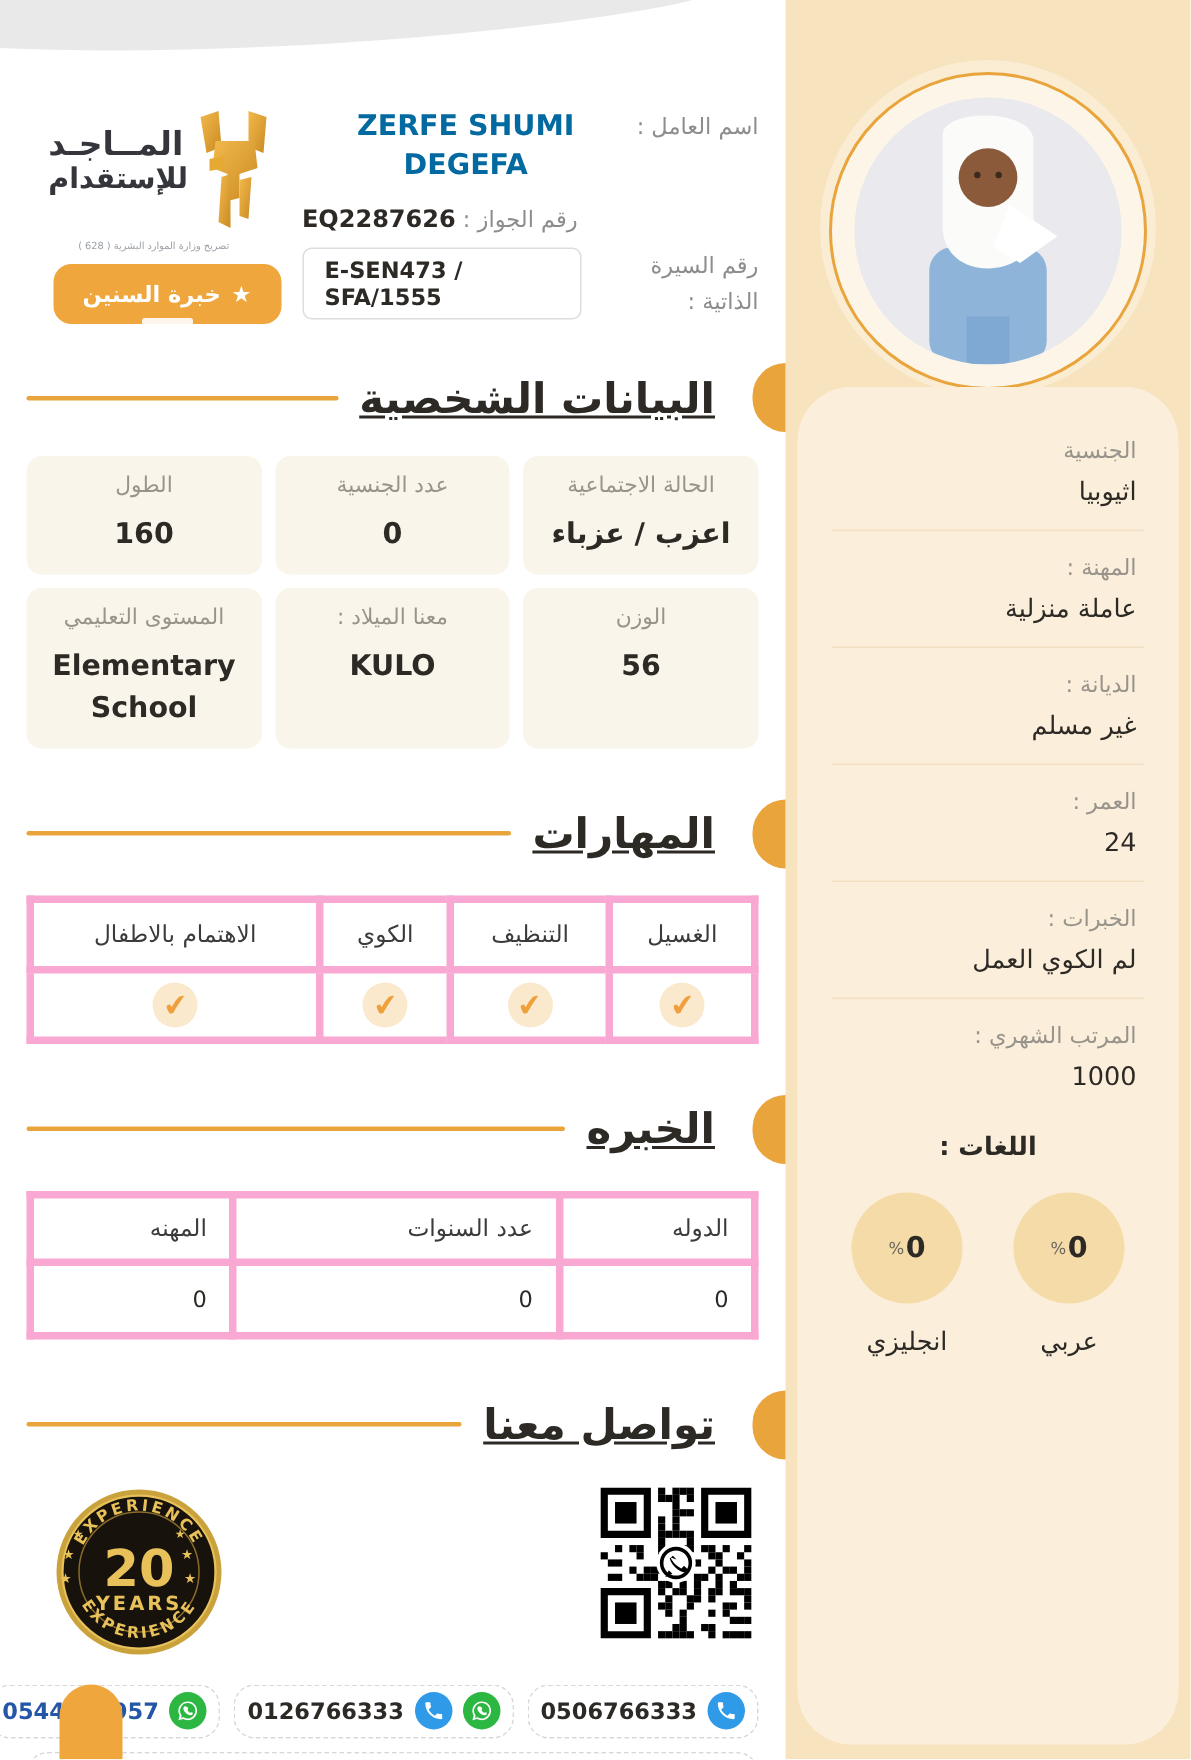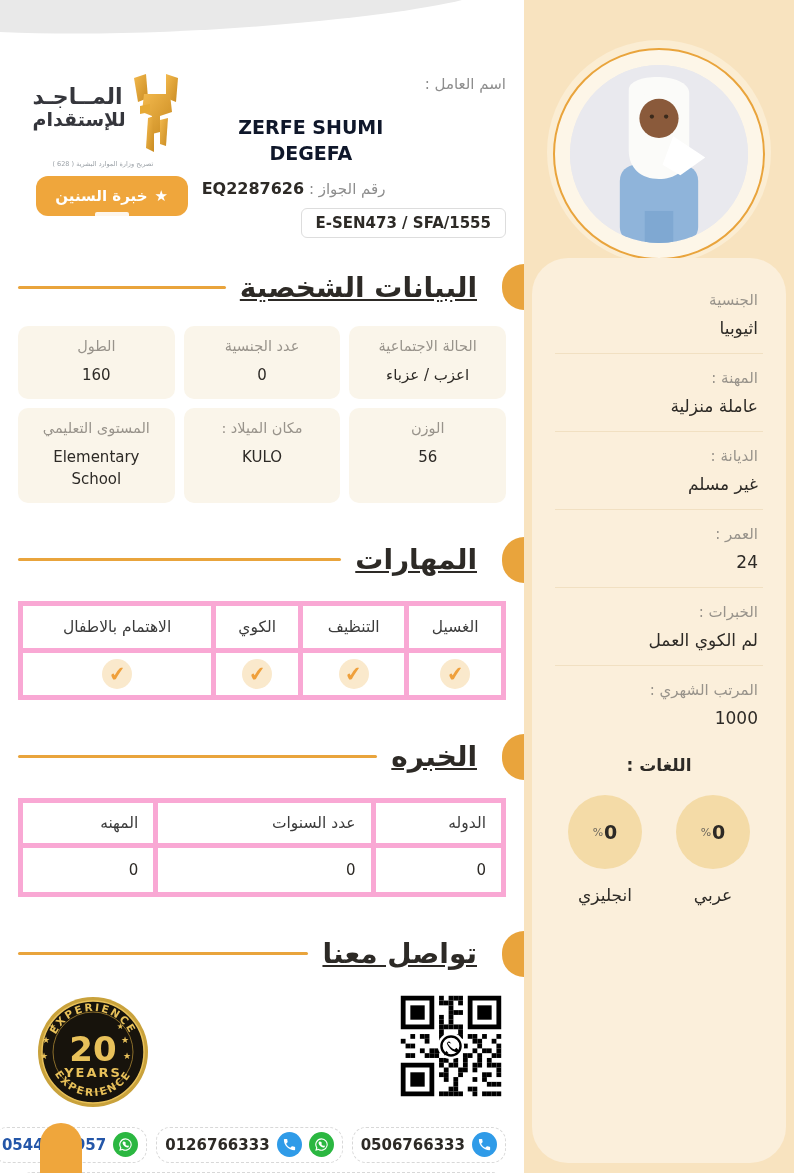--- a/index.html
+++ b/index.html
@@ -32,21 +32,21 @@
   .lang-circle .num { font-size:19px; font-weight:bold; color:#2d2a26; }
   .lang-name { margin-top:16px; font-size:17px; color:#2d2a26; }
 
   
   .main { position:absolute; top:0; left:0; width:524px; padding:0 18px; }
 
   .hdr { margin-top:72px; display:flex; }
   .hdr-fields { width:305px; }
   .hrow { display:flex; align-items:flex-start; }
   .hlabel { width:86px; color:#8d8d8d; font-size:15px; line-height:1.6; }
-  .hname { flex:1; color:#0f172a; font-weight:bold; font-size:19px; text-align:center; line-height:1.35; direction:ltr;margin-top:43px; }
+  .hname { flex:1; color:#0369a1; font-weight:bold; font-size:19px; text-align:center; line-height:1.35; direction:ltr; }
   .hline { margin-top:13px; font-size:15px; color:#8d8d8d; text-align:left; }
   .hline b { color:#2d2a26; font-size:16px; }
   .cvrow { margin-top:10px; display:flex; align-items:center; gap:8px; }
   .cvbox { background:#fff; border:1px solid #ddd; border-radius:6px; padding:5px 14px; font-weight:bold; font-size:15px; direction:ltr; }
 
   .logo-block { width:170px; margin-right:14px; }
   .logo-row { display:flex; align-items:flex-start; }
   .logo-text { text-align:left; color:#35363C; font-weight:bold; line-height:1.15; padding-top:12px; }
   .logo-text .l1 { font-size:22px; }
   .logo-text .l2 { font-size:19px; }
@@ -57,21 +57,21 @@
   .xp-btn .clip-hint { position:absolute; bottom:-1px; left:50%; transform:translateX(-50%); width:34px; height:5px; background:rgba(255,255,255,.9); border-radius:2px 2px 0 0; }
 
   .sec-head { display:flex; align-items:center; margin-right:-18px; }
   .half-circle { width:22px; height:46px; background:#E9A43C; border-radius:46px 0 0 46px; }
   .sec-title { font-size:28px; font-weight:bold; margin:0 25px 0 14px; white-space:nowrap;text-decoration:underline; }
   .sec-line { flex:1; height:3px; background:#E9A43C; border-radius:2px; }
 
   .cards { display:grid; grid-template-columns:1fr 1fr 1fr; gap:9px; margin-top:16px; }
   .card { background:#FAF5EA; border-radius:10px; padding:12px 8px; text-align:center; min-height:72px; }
   .card .clabel { color:#98938B; font-size:14.5px; margin-bottom:10px; }
-  .card .cvalue { color:#2d2a26; font-size:15px; font-weight:normal; line-height:1.5; }
+  .card .cvalue { color:#2d2a26; font-size:19px; font-weight:bold; line-height:1.5; }
 
   table { border-collapse:collapse; width:100%; margin-top:18px; table-layout:fixed; }
   th, td { border:5px solid #f9a8d4; font-size:15.5px; }
   .skills-t th { font-weight:normal; color:#3b3b3b; text-align:center; padding:12px 6px; }
   .skills-t td { text-align:center; padding:6px; height:42px; }
   .checkwrap { display:inline-flex; width:30px; height:30px; border-radius:50%; background:#FAE9CC; align-items:center; justify-content:center; }
   .check { color:#EFA03C; font-size:20px; font-weight:bold; transform:rotate(-6deg); }
   .exp-t th { font-weight:normal; color:#3b3b3b; text-align:right; padding:11px 15px; }
   .exp-t td { text-align:right; padding:13px 15px; font-size:15px; }
 
@@ -177,20 +177,21 @@
       <div class="hdr-fields">
         <div class="hrow">
           <div class="hlabel">اسم العامل :</div>
           <div class="hname">ZERFE SHUMI DEGEFA</div>
         </div>
         <div class="hline">
           <span>رقم الجواز :</span>
           <b>EQ2287626</b>
         </div>
         <div class="cvrow">
+          <span class="hlabel" style="width:auto">رقم السيرة الذاتية :</span>
           <span class="cvbox">E-SEN473 / SFA/1555</span>
         </div>
       </div>
 
       <div class="logo-block">
         <div class="logo-row">
 
           <svg width="62" height="84" viewBox="0 0 62 84" style="flex:none">
             <defs>
                 <linearGradient id="g" x1="0" y1="0" x2="1" y2="1">
@@ -235,21 +236,21 @@
         </div>
         <div class="card">
           <div class="clabel">الطول</div>
           <div class="cvalue">160</div>
         </div>
         <div class="card">
           <div class="clabel">الوزن</div>
           <div class="cvalue">56</div>
         </div>
         <div class="card">
-          <div class="clabel">مكان الميلاد :</div>
+          <div class="clabel">معنا الميلاد :</div>
           <div class="cvalue">KULO</div>
         </div>
         <div class="card">
           <div class="clabel">المستوى التعليمي</div>
           <div class="cvalue">Elementary School</div>
         </div>
       </div>
 
     <div class="sec-head" style="margin-top:34px">
       <div class="half-circle"></div>

